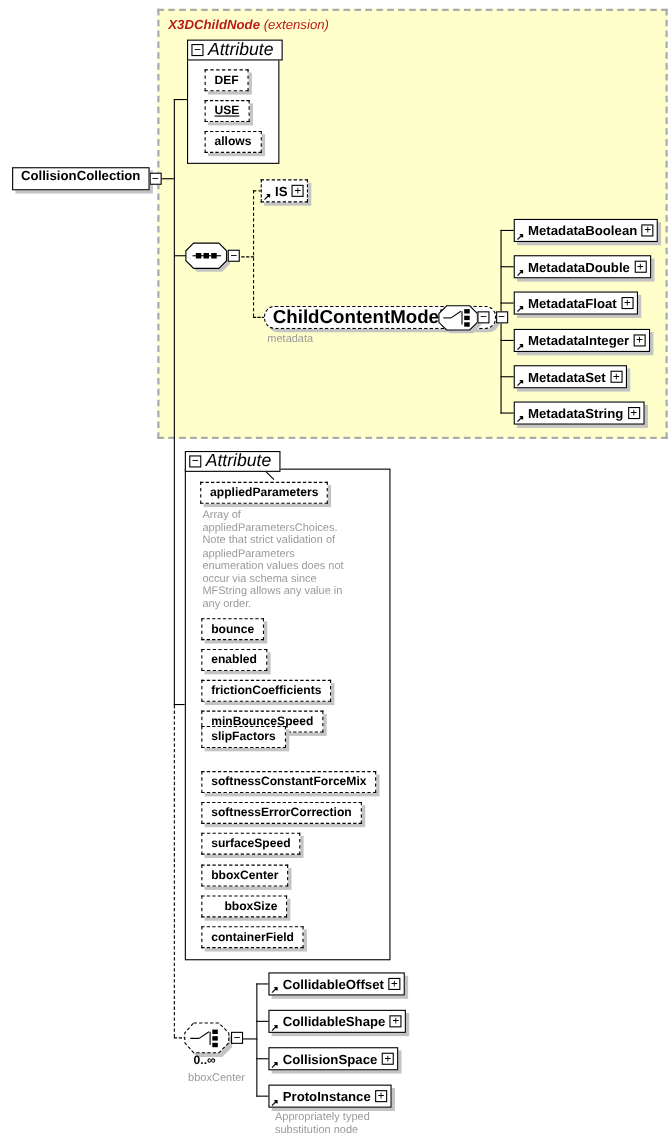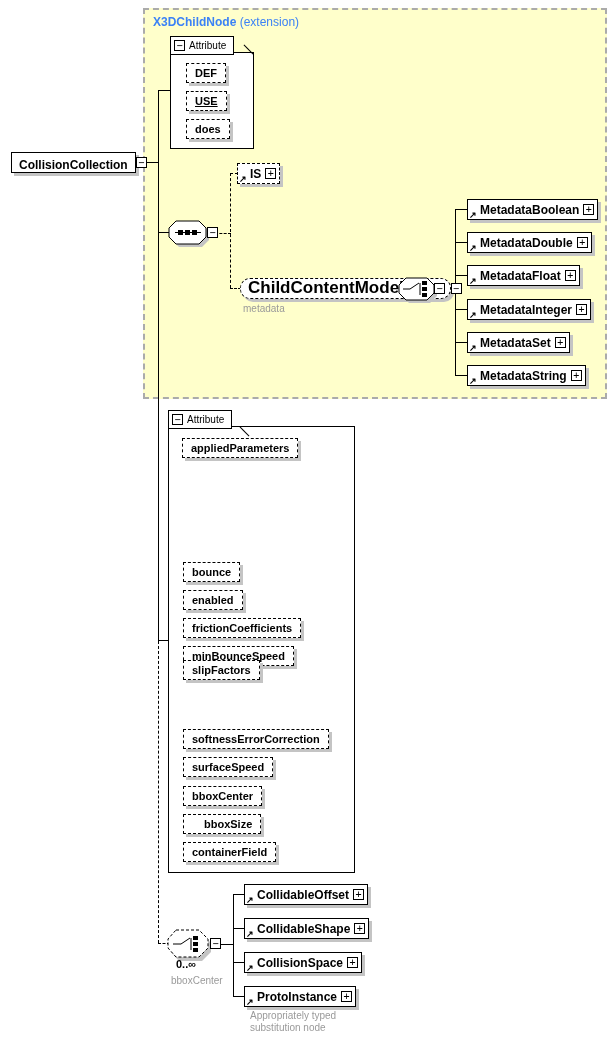--- a/index.html
+++ b/index.html
@@ -1,47 +1,47 @@
 <!DOCTYPE html>
 <html><head>
 <meta charset="utf-8">
 <style>
   html,body{margin:0;padding:0;background:#fff;}
   #canvas{position:relative;width:611px;height:1038px;background:#fff;overflow:hidden;
           font-family:"Liberation Sans",sans-serif;color:#000;}
   
   .ext{position:absolute;left:143px;top:8px;width:464px;height:391px;box-sizing:border-box;
        background:#FFFFCB;border:2px dashed #ABABAB;z-index:0;}
-  .ext-label{position:absolute;left:8px;top:5px;font-size:12px;color:#3b82f6;white-space:nowrap;}
+  .ext-label{position:absolute;left:8px;top:5px;font-size:12px;color:#b91c1c;white-space:nowrap;font-style:italic;}
   .ext-label b{font-weight:bold;}
   
   .hl{position:absolute;height:1px;background:#000;z-index:1;}
   .vl{position:absolute;width:1px;background:#000;z-index:1;}
   .hd{position:absolute;height:0;border-top:1px dashed #000;z-index:1;}
   .vd{position:absolute;width:0;border-left:1px dashed #000;z-index:1;}
   
   .gbody{position:absolute;background:#fff;border:1px solid #000;z-index:2;}
   .tab{position:absolute;height:17px;background:#fff;border:1px solid #000;display:flex;
        align-items:center;gap:4px;padding:0 7px 0 3px;z-index:4;}
-  .tab .hdr{font-size:10px;white-space:nowrap;}
+  .tab .hdr{font-style:italic;font-size:16px;white-space:nowrap;}
   .notch{position:absolute;width:13px;height:1px;background:#000;transform:rotate(45deg);z-index:3;}
   
   .pm{box-sizing:border-box;width:11px;height:11px;border:1px solid #000;background:#fff;
       font-size:10px;line-height:9px;text-align:center;flex:none;z-index:5;
       font-family:"DejaVu Sans Mono",monospace;padding:0;}
   .pm.abs{position:absolute;}
   
   .el{position:absolute;height:21px;box-sizing:border-box;display:inline-flex;align-items:center;
       background:#fff;border:1px solid #000;box-shadow:3px 3px 0 #C4C4C4;
       padding:0 3px 0 12px;gap:4px;z-index:3;}
   .el .lbl{font-weight:bold;font-size:12px;white-space:nowrap;}
   .el .ref{position:absolute;left:1px;bottom:-1px;font-size:9px;font-weight:bold;line-height:9px;}
   .dashedb{border-style:dashed !important;}
   .flexnode{position:absolute;display:flex;align-items:center;z-index:3;}
-  .node{height:21px;box-sizing:border-box;display:flex;align-items:flex-end;background:#fff;
+  .node{height:21px;box-sizing:border-box;display:flex;align-items:flex-start;background:#fff;
         border:1px solid #000;box-shadow:3px 3px 0 #C4C4C4;padding:0 7px;}
   .node .lbl{font-weight:bold;font-size:12px;white-space:nowrap;}
   .rounded{border-radius:10px;}
   .flexnode .pm{margin-left:0;}
   
   .fld{position:absolute;height:20px;box-sizing:border-box;line-height:18px;background:#fff;
        border:1px dashed #000;box-shadow:3px 3px 0 #C4C4C4;padding:0 8px;font-weight:bold;
        font-size:11px;white-space:nowrap;z-index:4;}
   
   .ann{position:absolute;font-size:10px;color:#9A9A9A;line-height:11.5px;z-index:4;}
@@ -95,21 +95,21 @@
   </div>
 
   <div class="gbody" style="left:170px;top:52px;width:82px;height:95px;"></div>
   <div class="tab" style="left:170px;top:36px;">
     <span class="pm">−</span>
     <span class="hdr">Attribute</span>
   </div>
   <div class="notch" style="left:242px;top:49px;"></div>
   <div class="fld" style="left:186px;top:63px;">DEF</div>
   <div class="fld" style="left:186px;top:91px;text-decoration:underline;">USE</div>
-  <div class="fld" style="left:186px;top:119px;">does</div>
+  <div class="fld" style="left:186px;top:119px;">allows</div>
 
   <svg class="oct" style="left:168px;top:220px;" width="40" height="25" viewBox="0 0 40 25">
     <polygon points="11,4 34,4 41,11 41,20 34,27 11,27 4,20 4,11" fill="#C4C4C4" stroke="none"></polygon>
     <polygon points="8,1 31,1 38,8 38,17 31,24 8,24 1,17 1,8" fill="#fff" stroke="#000"></polygon>
     <line x1="7" y1="12.5" x2="33" y2="12.5" stroke="#000"></line>
     <rect x="10" y="10" width="5" height="5" fill="#000"></rect>
     <rect x="17" y="10" width="5" height="5" fill="#000"></rect>
     <rect x="24" y="10" width="5" height="5" fill="#000"></rect>
   </svg>
   <span class="pm abs" style="left:207px;top:227px;">−</span>
@@ -172,25 +172,27 @@
   </div>
 
   <div class="gbody" style="left:168px;top:426px;width:185px;height:445px;"></div>
   <div class="tab" style="left:168px;top:410px;">
     <span class="pm">−</span>
     <span class="hdr">Attribute</span>
   </div>
   <div class="notch" style="left:238px;top:431px;"></div>
 
   <div class="fld" style="left:182px;top:438px;">appliedParameters</div>
+  <div class="ann" style="left:184px;top:463px;width:131px;">Array of appliedParametersChoices. Note that strict validation of appliedParameters enumeration values does not occur via schema since MFString allows any value in any order.</div>
   <div class="fld" style="left:183px;top:562px;">bounce</div>
   <div class="fld" style="left:183px;top:590px;">enabled</div>
   <div class="fld" style="left:183px;top:618px;">frictionCoefficients</div>
   <div class="fld" style="left:183px;top:646px;">minBounceSpeed</div>
   <div class="fld" style="left:183px;top:660px;">slipFactors</div>
+  <div class="fld" style="left:183px;top:701px;">softnessConstantForceMix</div>
   <div class="fld" style="left:183px;top:729px;">softnessErrorCorrection</div>
   <div class="fld" style="left:183px;top:757px;text-align:center;">surfaceSpeed</div>
   <div class="fld" style="left:183px;top:786px;">bboxCenter</div>
   <div class="fld" style="left:183px;top:814px;padding-left:20px;">bboxSize</div>
   <div class="fld" style="left:183px;top:842px;">containerField</div>
 
   <svg class="oct" style="left:167px;top:929px;" width="42" height="30" viewBox="0 0 42 30">
     <polygon points="12,5 35,5 44,14 44,23 35,32 12,32 4,23 4,14" fill="#C4C4C4" stroke="none"></polygon>
     <polygon points="9,1 32,1 41,10 41,19 32,28 9,28 1,19 1,10" fill="#fff" stroke="#000" stroke-dasharray="3,2"></polygon>
     <line x1="6" y1="15" x2="14" y2="15" stroke="#000"></line>

